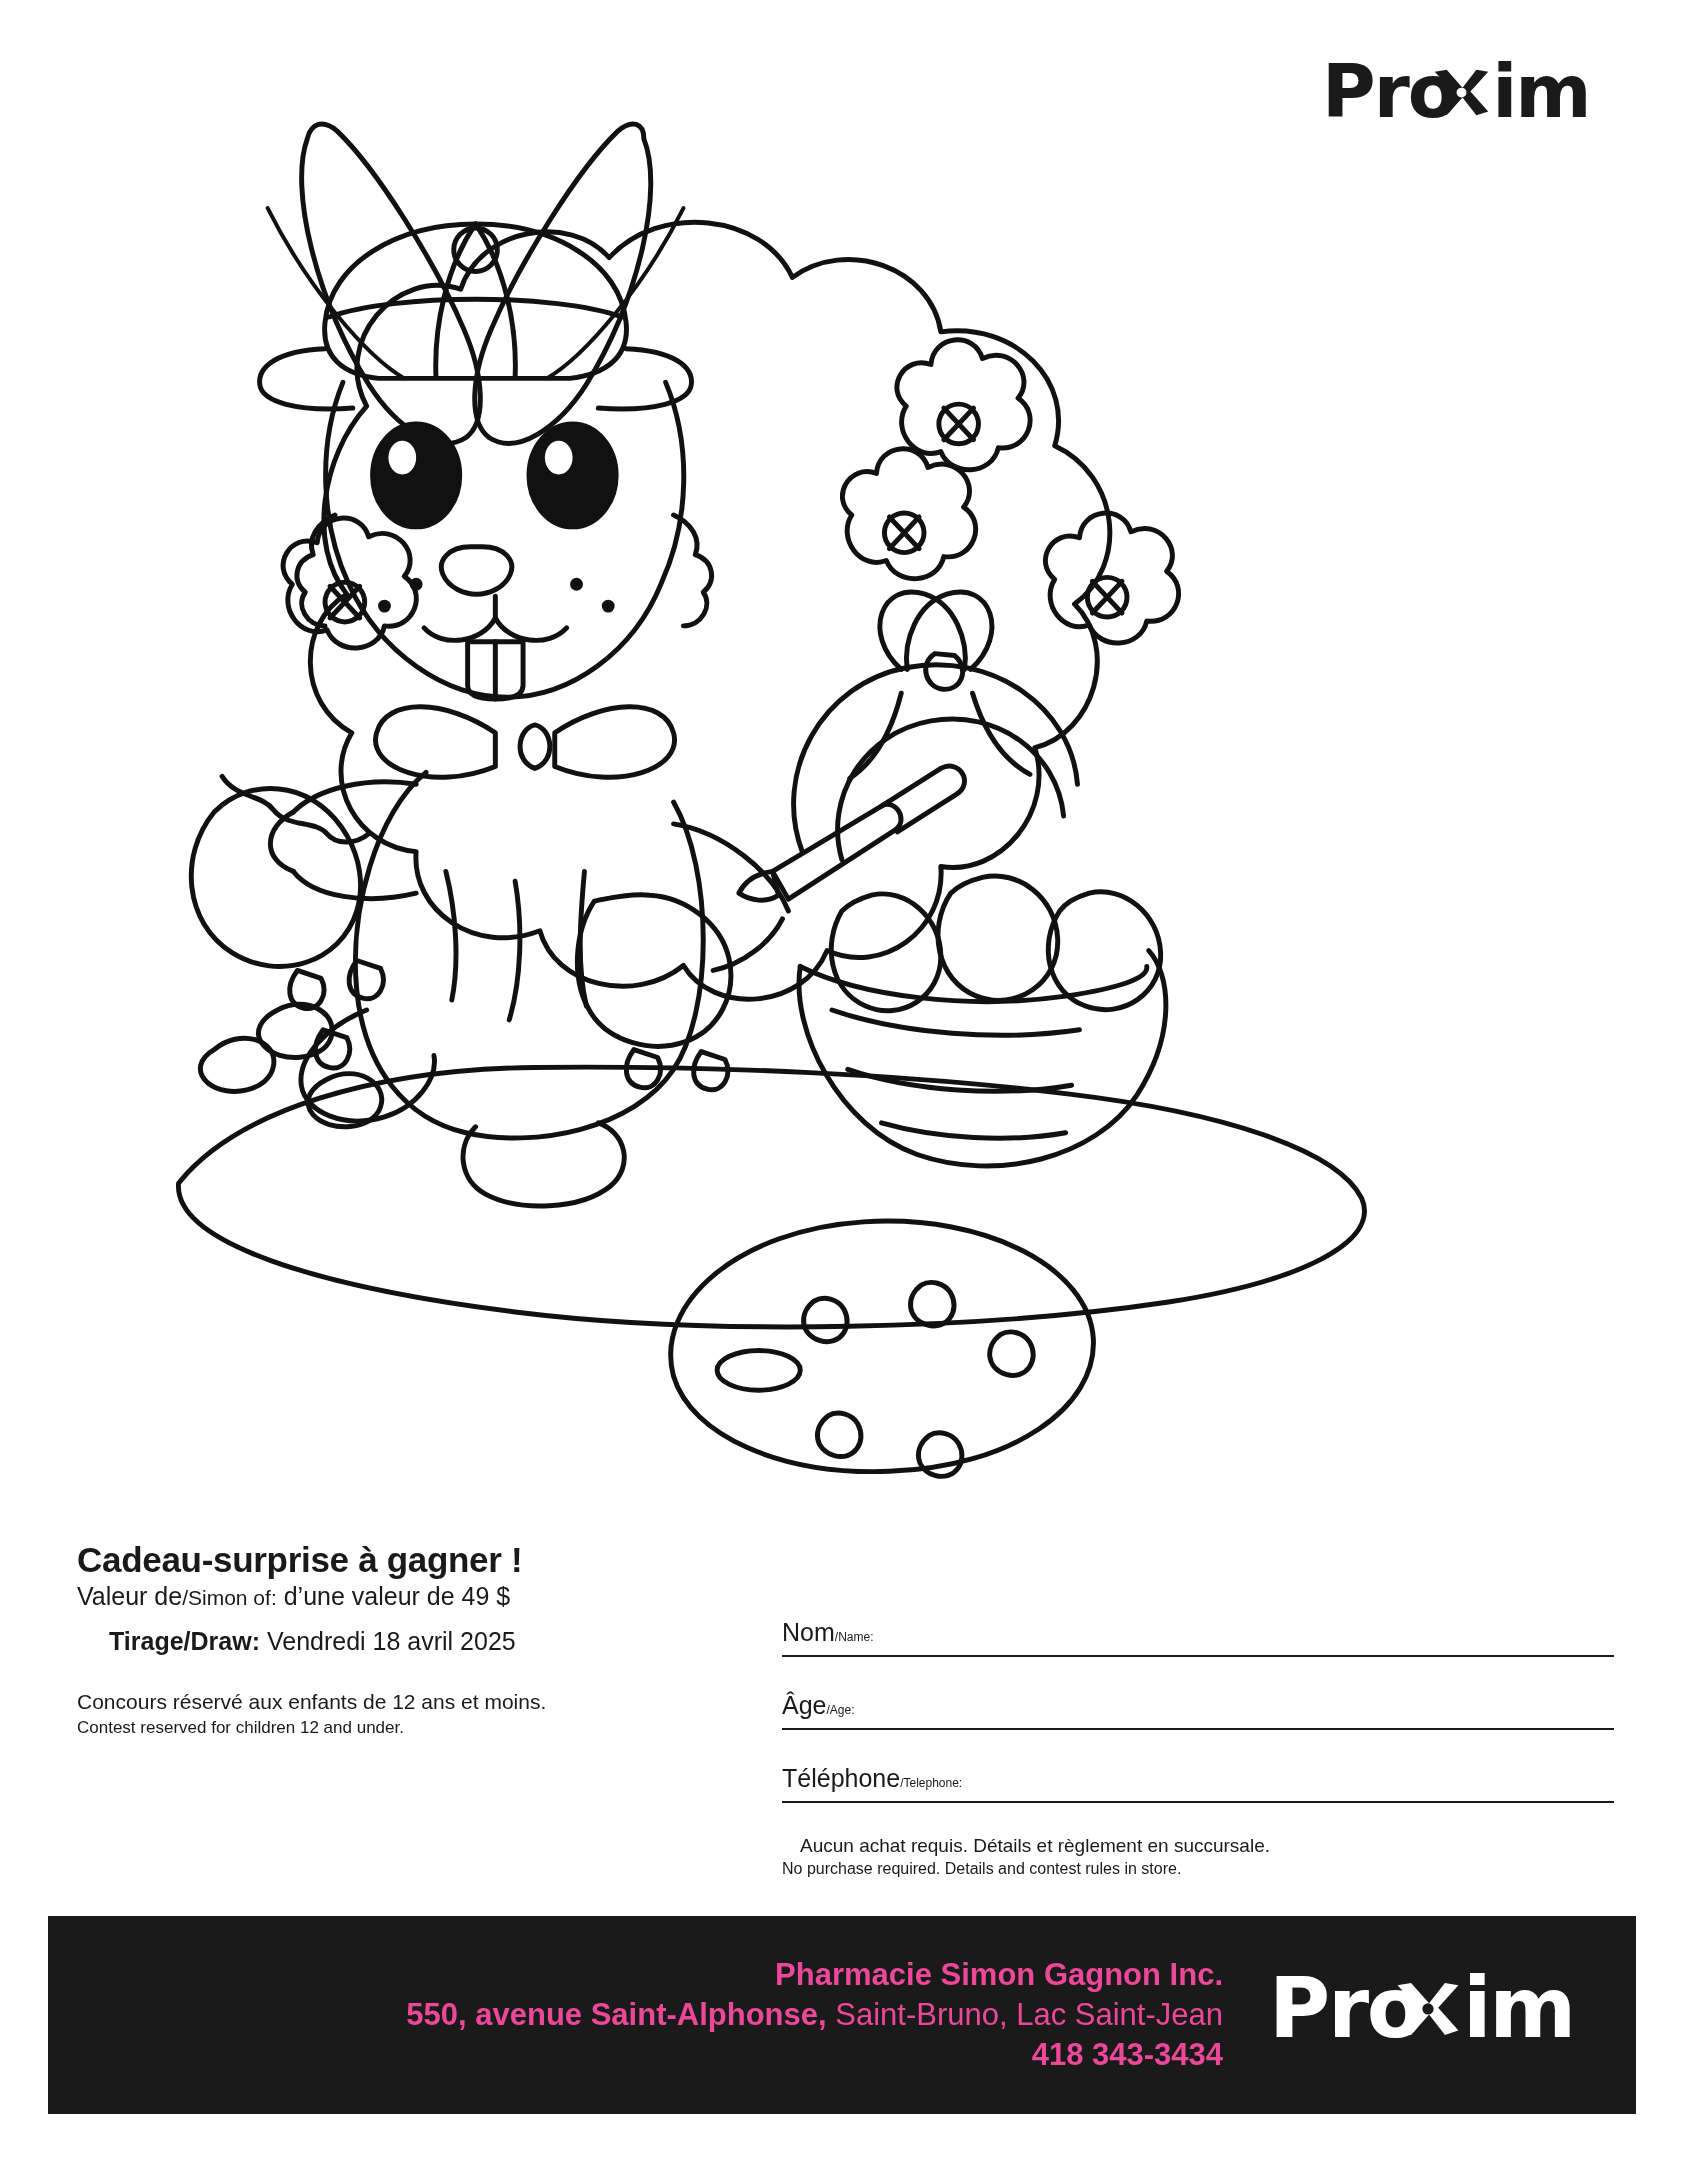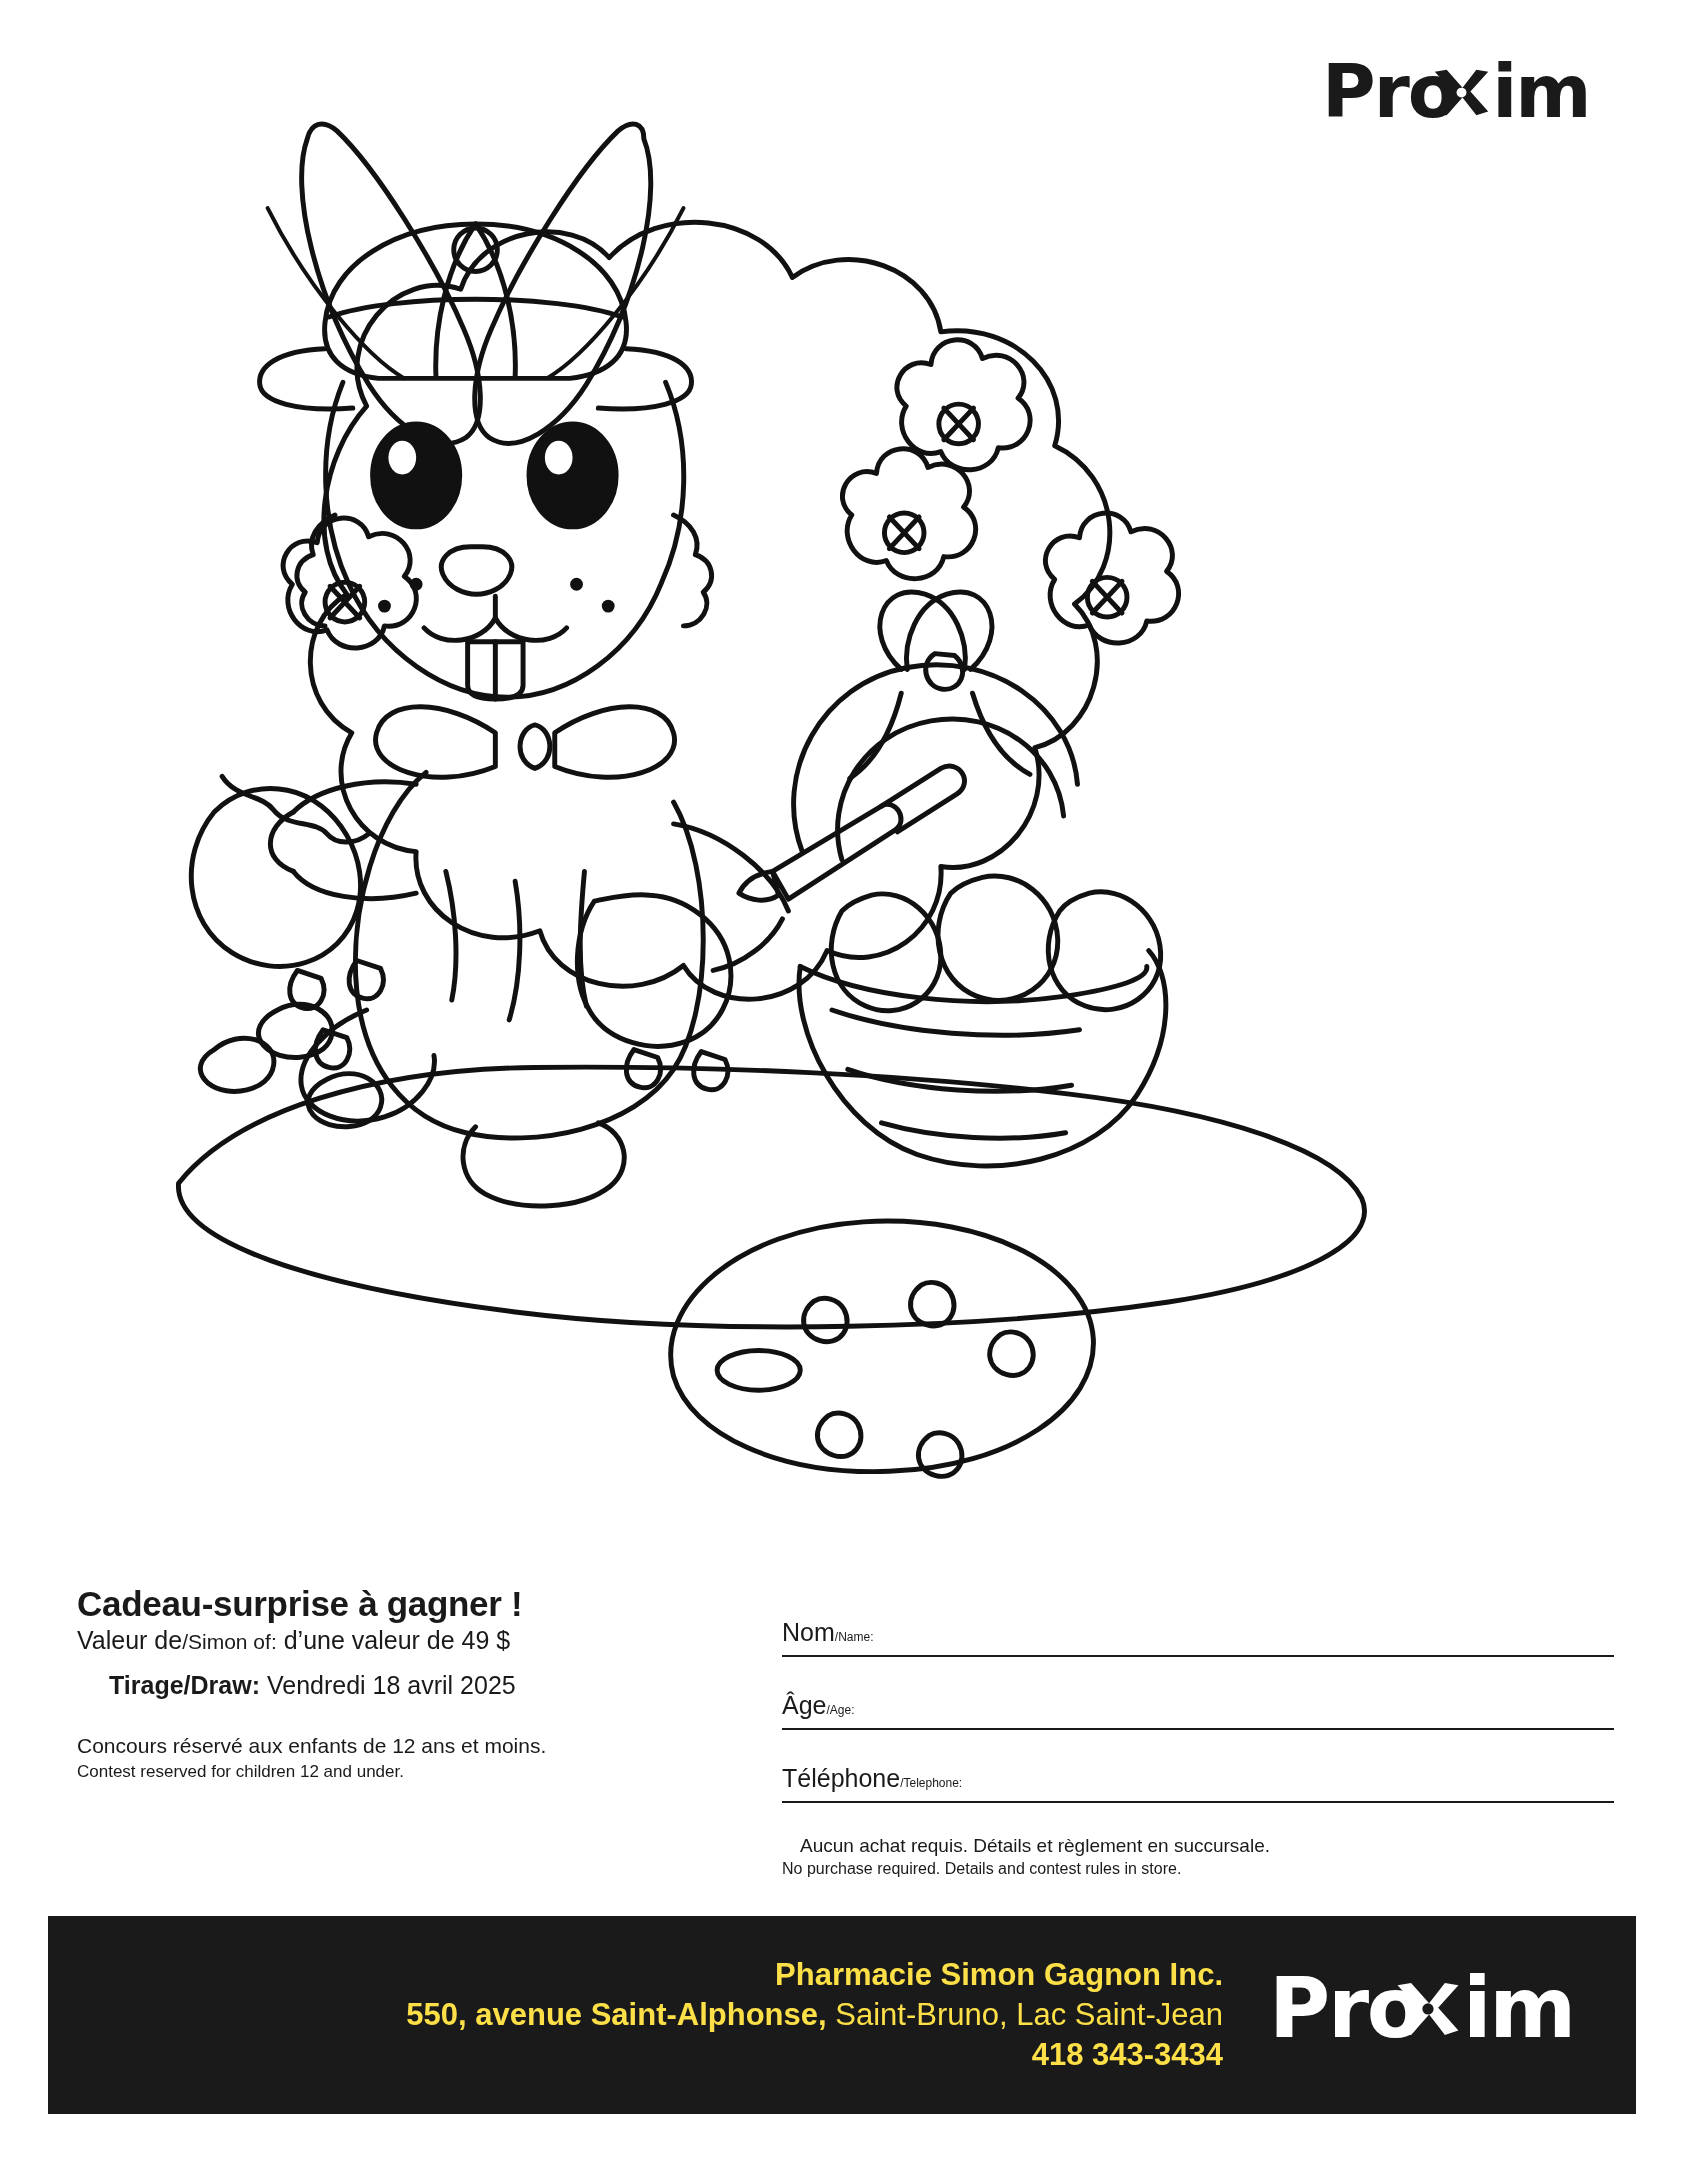--- a/index.html
+++ b/index.html
@@ -39,21 +39,21 @@
     left: 119px;
     width: 1317px;
     height: 1485px;
   }
   .artwork svg { display: block; width: 100%; height: 100%; }
 
   
   .contest {
     position: absolute;
     left: 77px;
-    top: 1584px;
+    top: 1540px;
     width: 644px;
   }
   .contest .headline-fr {
     font-size: 35px;
     font-weight: bold;
     letter-spacing: -0.3px;
     margin: 0 0 2px 0;
     white-space: nowrap;
   }
   .contest .headline-en {
@@ -118,21 +118,21 @@
   }
 
   
   .footer {
     position: absolute;
     left: 48px;
     top: 1916px;
     width: 1588px;
     height: 198px;
     background: #1a1a1a;
-    color: #fde047;
+    color: #ec4899;
     display: flex;
     align-items: center;
   }
   .footer-text {
     flex: 1;
     text-align: right;
     padding-right: 46px;
     line-height: 1.28;
   }
   .footer-name {

